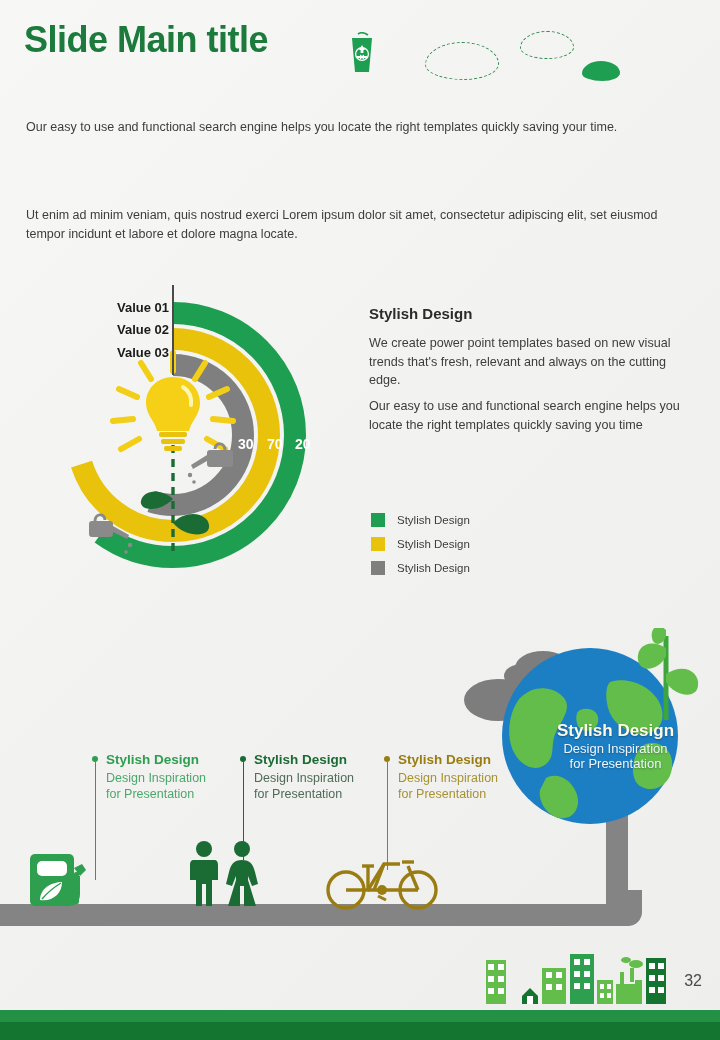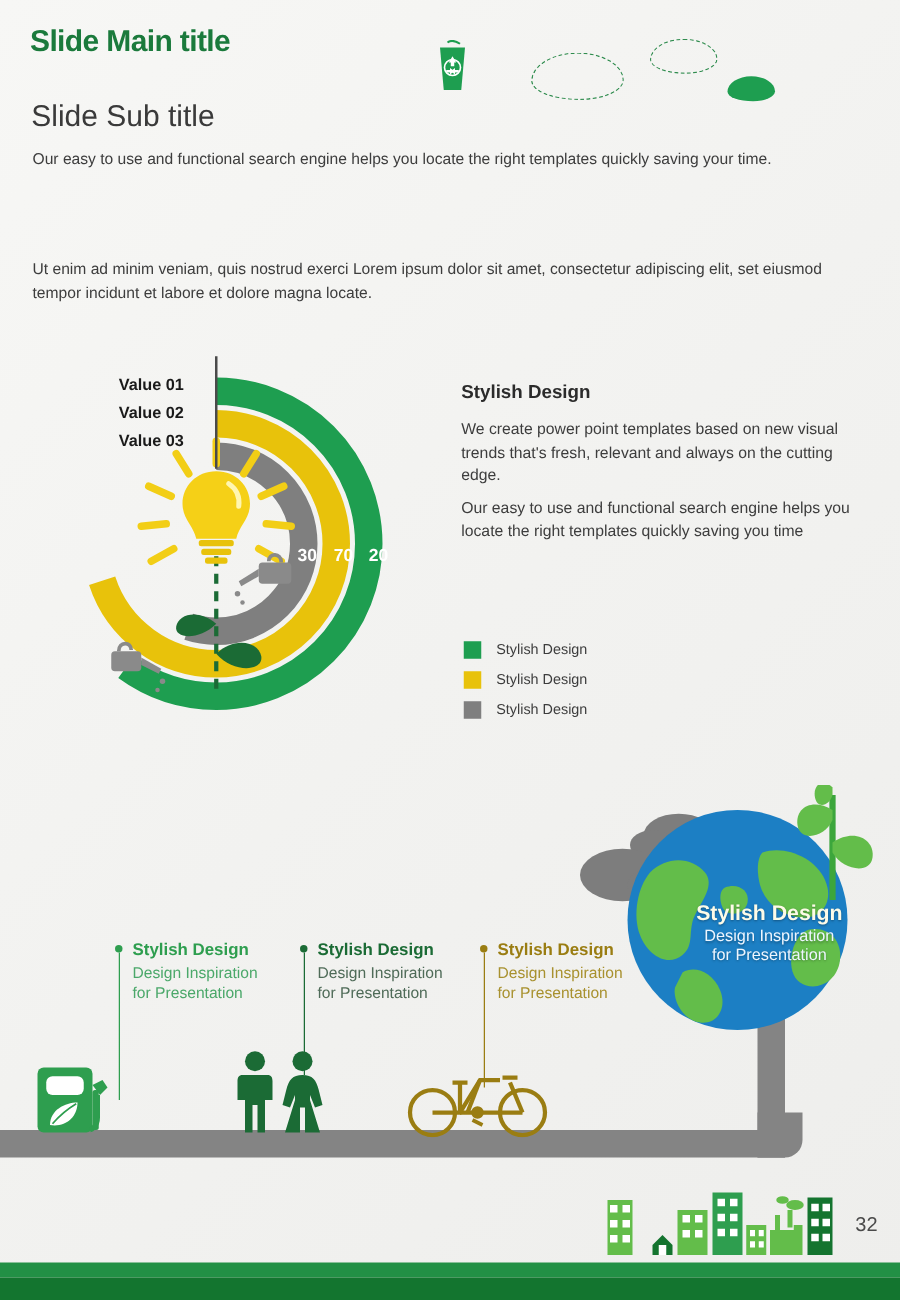--- a/index.html
+++ b/index.html
@@ -19,21 +19,21 @@
     position: absolute;
     inset: 0;
     background: linear-gradient(135deg, #f7f7f5 0%, #f2f2f0 50%, #eeeeec 100%);
   }
 
   
   .main-title {
     position: absolute;
     left: 24px;
     top: 22px;
-    font-size: 24px;
+    font-size: 36px;
     font-weight: bold;
     color: #1B7A3C;
     letter-spacing: -0.5px;
     line-height: 1;
   }
   .sub-title {
     position: absolute;
     left: 25px;
     top: 82px;
     font-size: 24px;
@@ -109,21 +109,21 @@
     top: 0px;
     width: 1.5px;
     height: 90px;
     background: #4a4a4a;
   }
   .value-labels {
     position: absolute;
     left: 40px;
     top: 12px;
     width: 74px;
-    text-align: left;
+    text-align: right;
   }
   .value-labels div {
     font-size: 13px;
     font-weight: bold;
     color: #1a1a1a;
     line-height: 1.72;
     white-space: nowrap;
   }
   .arc-num {
     position: absolute;
@@ -280,21 +280,20 @@
     width: 720px; height: 18px;
     background: #13752f;
   }
 </style>
 </head>
 <body>
 
 <div class="slide">
 
   <div class="main-title">Slide Main title</div>
-  <div class="sub-title">Slide Sub title</div>
   <div class="header-desc">Our easy to use and functional search engine helps you locate the right templates quickly saving your time.</div>
 
   <svg class="bin-icon" viewBox="0 0 28 42">
     <path d="M4 6 L24 6 L21 40 L7 40 Z" fill="#1E9E50"></path>
     <path d="M10 2 Q14 -1 20 3" stroke="#1E9E50" stroke-width="1.6" fill="none"></path>
     <g fill="#ffffff">
       <path d="M14 13 L17 18 L15.4 18 L15.4 21 L12.6 21 L12.6 18 L11 18 Z"></path>
       <path d="M9 24 L12 24 L12 22.4 L15.5 25 L12 27.6 L12 26 L9 26 Z"></path>
       <path d="M19 24 L16 24 L16 22.4 L12.5 25 L16 27.6 L16 26 L19 26 Z"></path>
     </g>

